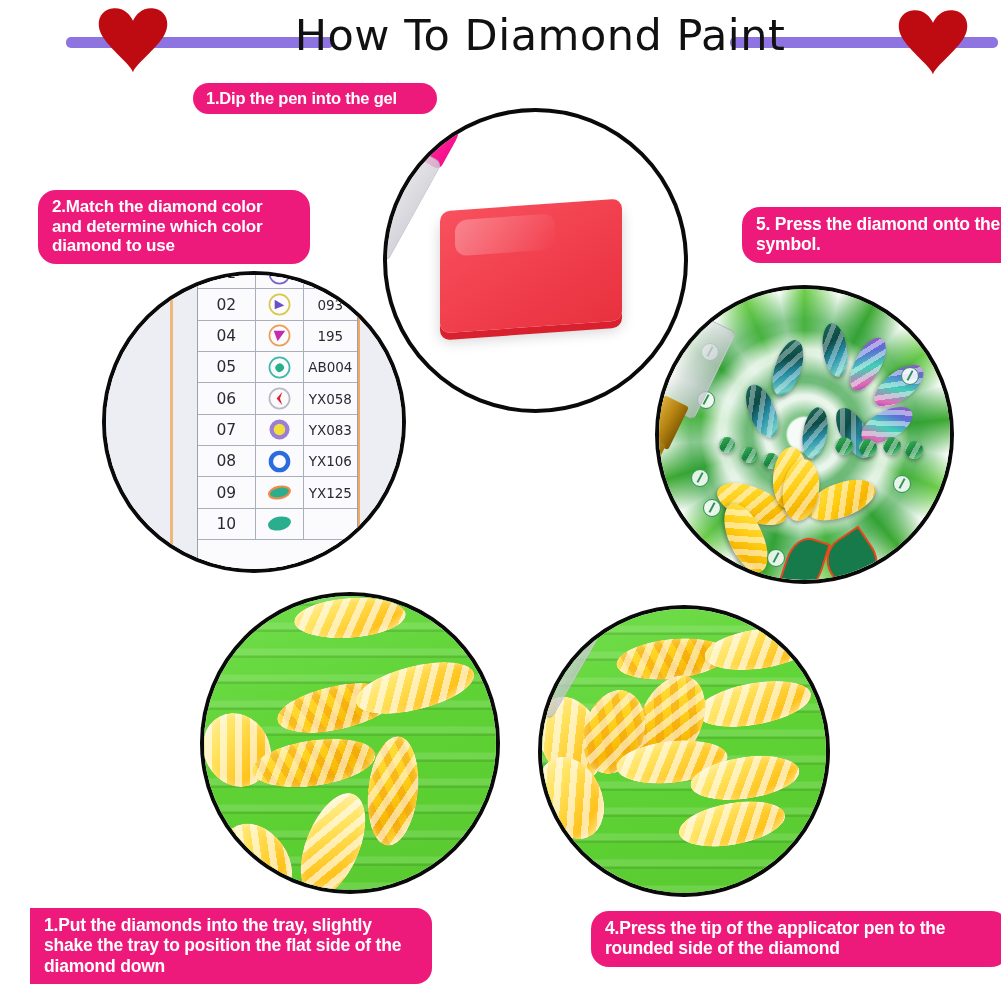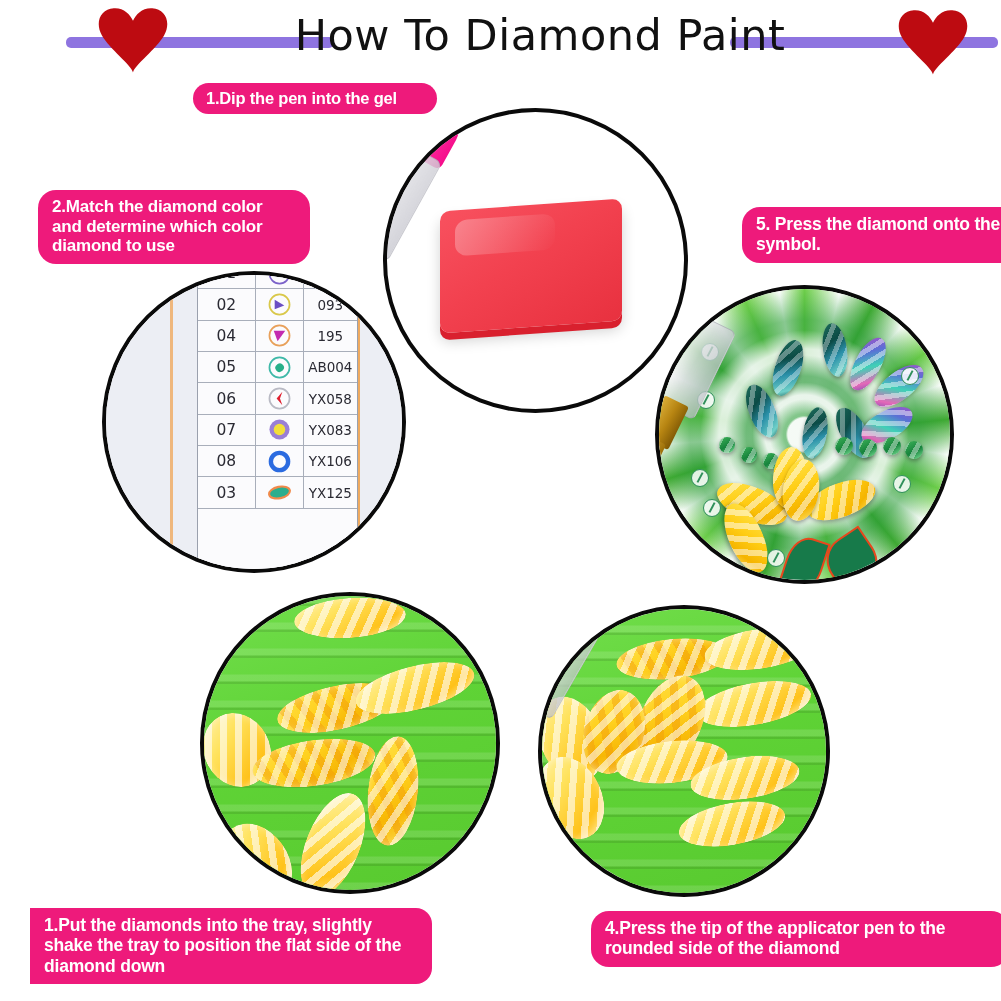--- a/index.html
+++ b/index.html
@@ -266,27 +266,36 @@
             <div class="trow">
               <div class="tc-num">08</div>
               <div class="tc-sym">
                 <svg class="sym" viewBox="0 0 24 24">
                   <circle cx="12" cy="12" r="9" fill="none" stroke="#2B6BE0" stroke-width="4.6"></circle>
                 </svg>
               </div>
               <div class="tc-code">YX106</div>
             </div>
             <div class="trow">
-              <div class="tc-num">03</div>
+              <div class="tc-num">09</div>
               <div class="tc-sym">
                 <svg class="sym" viewBox="0 0 24 24">
                   <ellipse cx="12" cy="12" rx="11" ry="6" fill="#2BAE8E" stroke="#F08A4B" stroke-width="2.2" transform="rotate(-12 12 12)"></ellipse>
                 </svg>
               </div>
               <div class="tc-code">YX125</div>
+            </div>
+            <div class="trow">
+              <div class="tc-num">10</div>
+              <div class="tc-sym">
+                <svg class="sym" viewBox="0 0 24 24">
+                  <ellipse cx="12" cy="12" rx="11" ry="6" fill="#2BAE8E" stroke="#2BAE8E" stroke-width="2.2" transform="rotate(-12 12 12)"></ellipse>
+                </svg>
+              </div>
+              <div class="tc-code"></div>
             </div>
           </div>
       </div>
     </div>
   </div>
 
   <div class="circ" id="c5" style="border-color: rgb(10, 10, 10);">
     <div class="inner">
       <div class="canvas5"></div>
 

